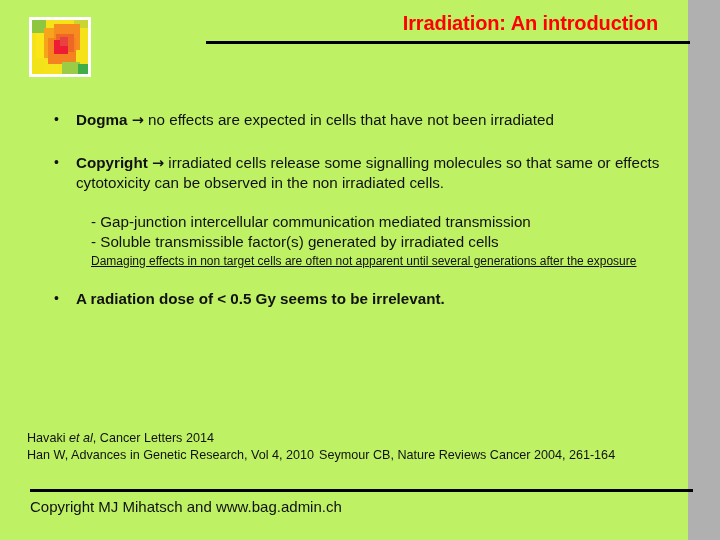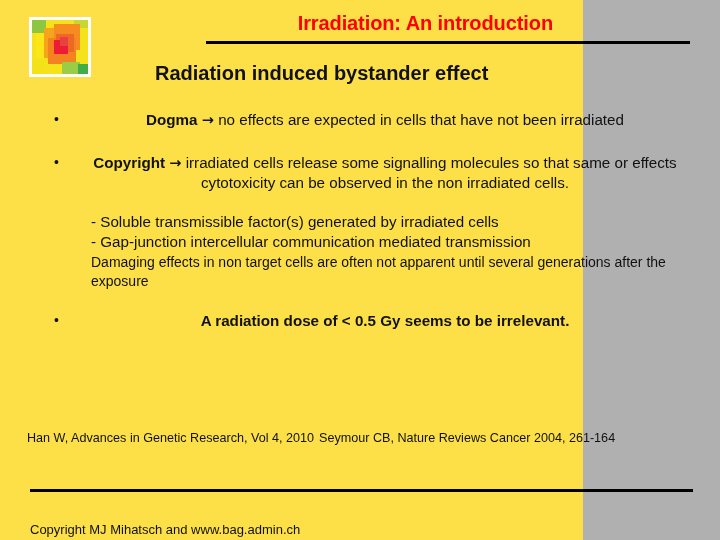--- a/index.html
+++ b/index.html
@@ -9,23 +9,23 @@
   body {
     width: 720px;
     height: 540px;
     background: #b0b0b0;
     font-family: "Liberation Sans", sans-serif;
     overflow: hidden;
     position: relative;
   }
   .slide {
     position: relative;
-    width: 583px;
+    width: 688px;
     height: 540px;
-    background: #fde047;
+    background: #bef264;
   }
 
   
   .logo {
     position: absolute;
     left: 29px;
     top: 17px;
     width: 62px;
     height: 60px;
     background: #ffffff;
@@ -102,21 +102,20 @@
   }
   .bullet-mark {
     width: 22px;
     flex: 0 0 22px;
     font-size: 14px;
     line-height: 1.35;
     color: #111111;
   }
   .bullet-text {
     flex: 1 1 auto;
-    text-align: center;
   }
   .bullet-text b { font-weight: bold; }
   .arrow {
     font-family: "DejaVu Sans", sans-serif;
     font-weight: bold;
     font-size: 14.5px;
   }
 
   .gap-a { height: 22px; }
   .gap-b { height: 18px; }
@@ -124,24 +123,25 @@
 
   .sub-list {
     margin-left: 37px;
     font-size: 15.2px;
     color: #111111;
     line-height: 1.36;
   }
   .sub-list div { white-space: nowrap; }
   .free-text {
     margin-left: 37px;
-    font-size: 14px;
+    font-size: 12px;
     color: #111111;
     line-height: 1.36;
     width: 600px;
+    text-decoration: underline;
   }
 
   
   .refs {
     position: absolute;
     left: 27px;
     top: 430px;
     font-size: 12.6px;
     color: #111111;
     line-height: 1.38;
@@ -157,24 +157,23 @@
     left: 30px;
     top: 489px;
     width: 663px;
     height: 3px;
     background: #000000;
   }
   .footer {
     position: absolute;
     left: 30px;
     top: 498px;
-    font-size: 13px;
-    color: #111111;
-    white-space: nowrap;
-    margin-top: 24px;
+    font-size: 15px;
+    color: #111111;
+    white-space: nowrap;
   }
 </style>
 </head>
 <body>
 
 <div class="slide">
 
   <div class="logo">
     <div class="logo-inner">
       <span class="sq y1"></span>
@@ -188,54 +187,54 @@
       <span class="sq r1"></span>
       <span class="sq r2"></span>
       <span class="sq g4"></span>
       <span class="sq g5"></span>
     </div>
   </div>
 
   <div class="title">Irradiation: An introduction</div>
   <div class="rule-top"></div>
 
-  <div class="subtitle">Radiation induced bystander effect</div>
 
   <div class="body-area">
 
     <div class="bullet-row">
       <span class="bullet-mark">•</span>
       <span class="bullet-text"><b>Dogma</b> <span class="arrow">→</span><span> no effects are expected in cells that have not been irradiated</span></span>
     </div>
 
     <div class="gap-a"></div>
 
     <div class="bullet-row">
       <span class="bullet-mark">•</span>
       <span class="bullet-text"><b>Copyright</b> <span class="arrow">→</span><span> irradiated cells release some signalling molecules so that same or effects cytotoxicity can be observed in the non irradiated cells.</span></span>
     </div>
 
     <div class="gap-b"></div>
 
     <div class="sub-list">
+      <div>- Gap-junction intercellular communication mediated transmission</div>
       <div>- Soluble transmissible factor(s) generated by irradiated cells</div>
-      <div>- Gap-junction intercellular communication mediated transmission</div>
     </div>
 
     <div class="free-text">Damaging effects in non target cells are often not apparent until several generations after the exposure</div>
 
     <div class="gap-c"></div>
 
     <div class="bullet-row">
       <span class="bullet-mark">•</span>
       <span class="bullet-text"><b>A radiation dose of &lt; 0.5 Gy seems to be irrelevant.</b></span>
     </div>
 
   </div>
 
   <div class="refs">
+    <div><span>Havaki </span><i>et al</i><span>, Cancer Letters 2014</span></div>
     <div><span>Han W, Advances in Genetic Research, Vol 4, 2010</span><span class="ref-gap-sm"></span><span>Seymour CB, Nature Reviews Cancer  2004, 261-164</span></div>
   </div>
 
   <div class="rule-bottom"></div>
   <div class="footer">Copyright MJ Mihatsch and www.bag.admin.ch</div>
 
 </div>
 
 </body></html>

